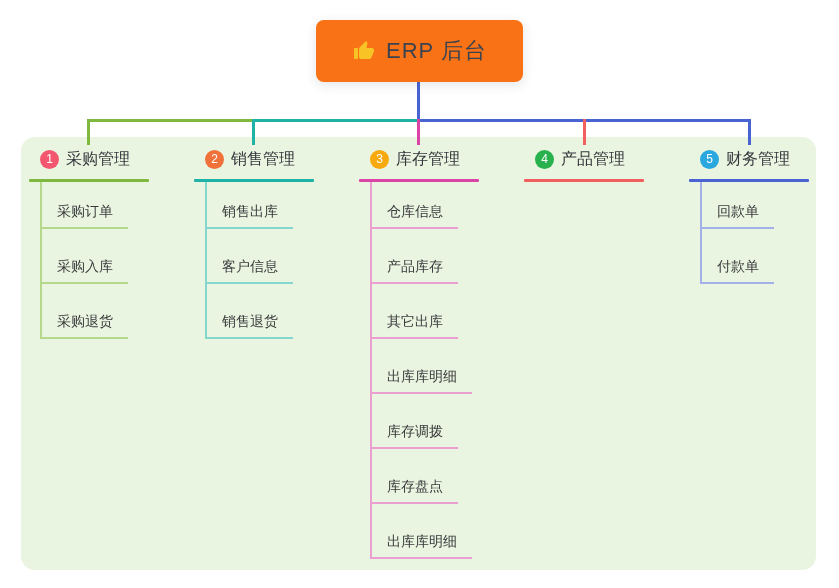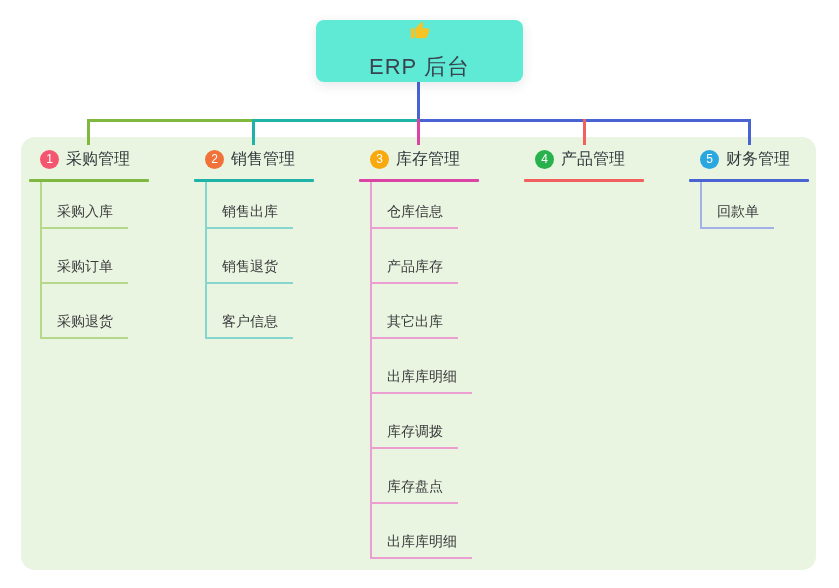--- a/index.html
+++ b/index.html
@@ -20,29 +20,28 @@
     left: 21px; top: 137px;
     width: 795px; height: 433px;
     background: #e9f5e0;
     border-radius: 14px;
   }
   
   .root-node {
     position: absolute;
     left: 316px; top: 20px;
     width: 207px; height: 62px;
-    background: #5eead4;
+    background: #f97316;
     border-radius: 8px;
     box-shadow: 0 3px 12px rgba(40, 50, 70, 0.12);
     display: flex;
     align-items: center;
     justify-content: center;
     gap: 10px;
     cursor: pointer;
-    flex-direction: column;
   }
   .root-label {
     font-size: 22px;
     color: #3b4350;
     letter-spacing: 1px;
   }
   .thumb-icon { width: 24px; height: 24px; display: block; }
   
   .seg { position: absolute; height: 3px; top: 119px; background: var(--c); }
   .drop { position: absolute; width: 3px; top: 119px; height: 26px; background: var(--c); }
@@ -118,36 +117,36 @@
     <span class="root-label">ERP 后台</span>
   </div>
 
   <div class="branch" style="left: 29px; --c: #7eb83e; --tint: #b5d88b; --badge: #f4566f;">
     <div class="branch-title">
       <span class="badge">1</span>
       <span class="branch-label">采购管理</span>
     </div>
     <div class="title-underline"></div>
     <div class="items">
+      <div class="item">采购订单</div>
       <div class="item">采购入库</div>
-      <div class="item">采购订单</div>
       <div class="item">采购退货</div>
     </div>
   </div>
 
   <div class="branch" style="left: 194px; --c: #1fb3a7; --tint: #84d6cf; --badge: #f0713a;">
     <div class="branch-title">
       <span class="badge">2</span>
       <span class="branch-label">销售管理</span>
     </div>
     <div class="title-underline"></div>
     <div class="items">
       <div class="item">销售出库</div>
+      <div class="item">客户信息</div>
       <div class="item">销售退货</div>
-      <div class="item">客户信息</div>
     </div>
   </div>
 
   <div class="branch" style="left: 359px; --c: #d944a5; --tint: #eb9fd1; --badge: #f7a90e;">
     <div class="branch-title">
       <span class="badge">3</span>
       <span class="branch-label">库存管理</span>
     </div>
     <div class="title-underline"></div>
     <div class="items">
@@ -170,16 +169,17 @@
   </div>
 
   <div class="branch" style="left: 689px; --c: #4a63d3; --tint: #a3b1e9; --badge: #2aa7de;">
     <div class="branch-title">
       <span class="badge">5</span>
       <span class="branch-label">财务管理</span>
     </div>
     <div class="title-underline"></div>
     <div class="items">
       <div class="item">回款单</div>
+      <div class="item">付款单</div>
     </div>
   </div>
 
 </div>
 
 </body></html>

